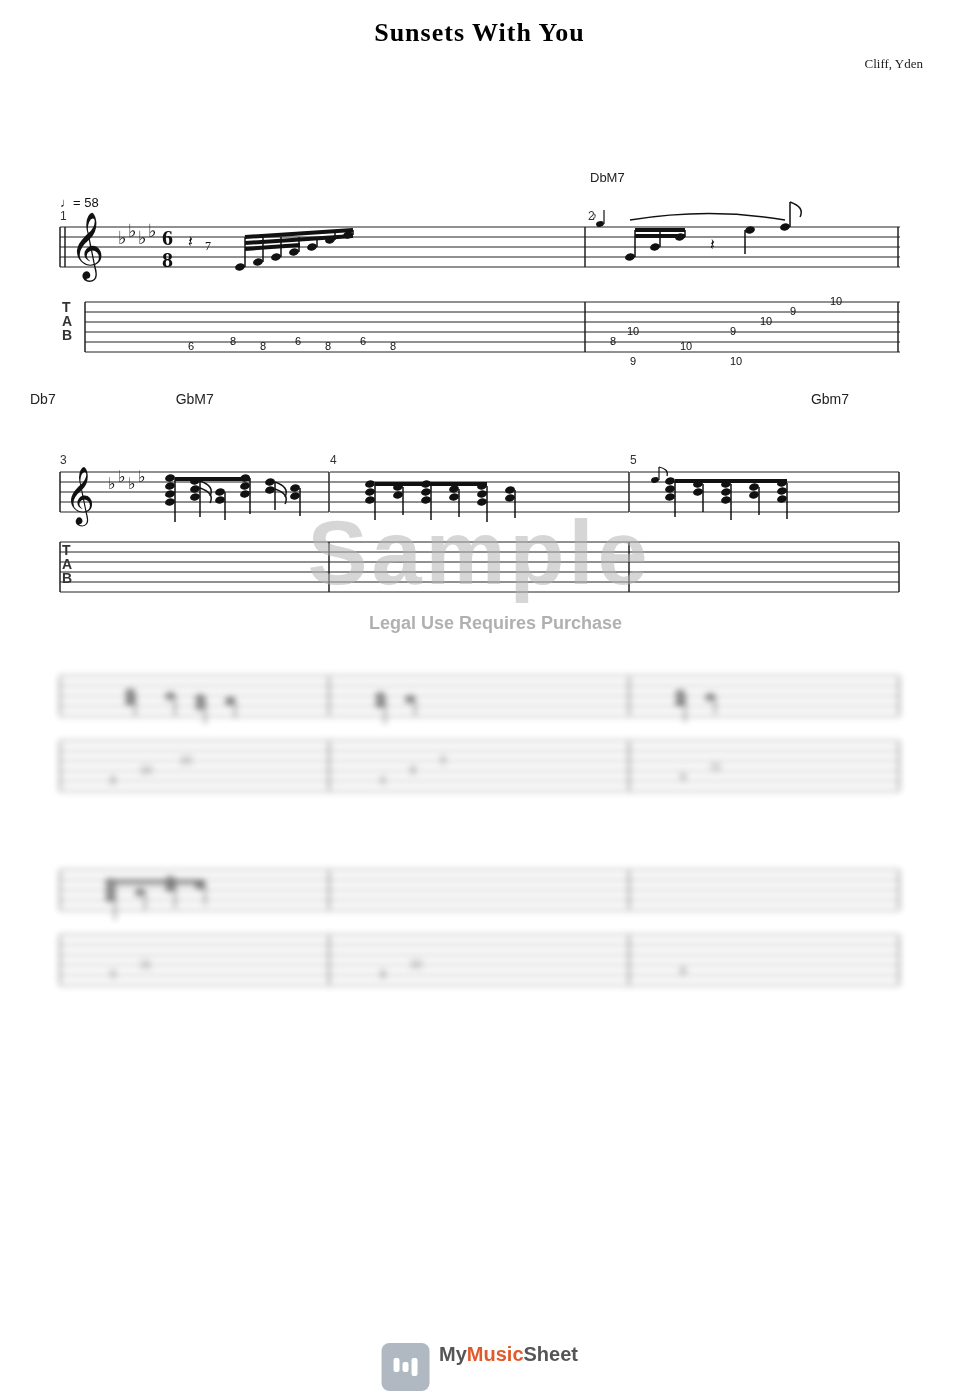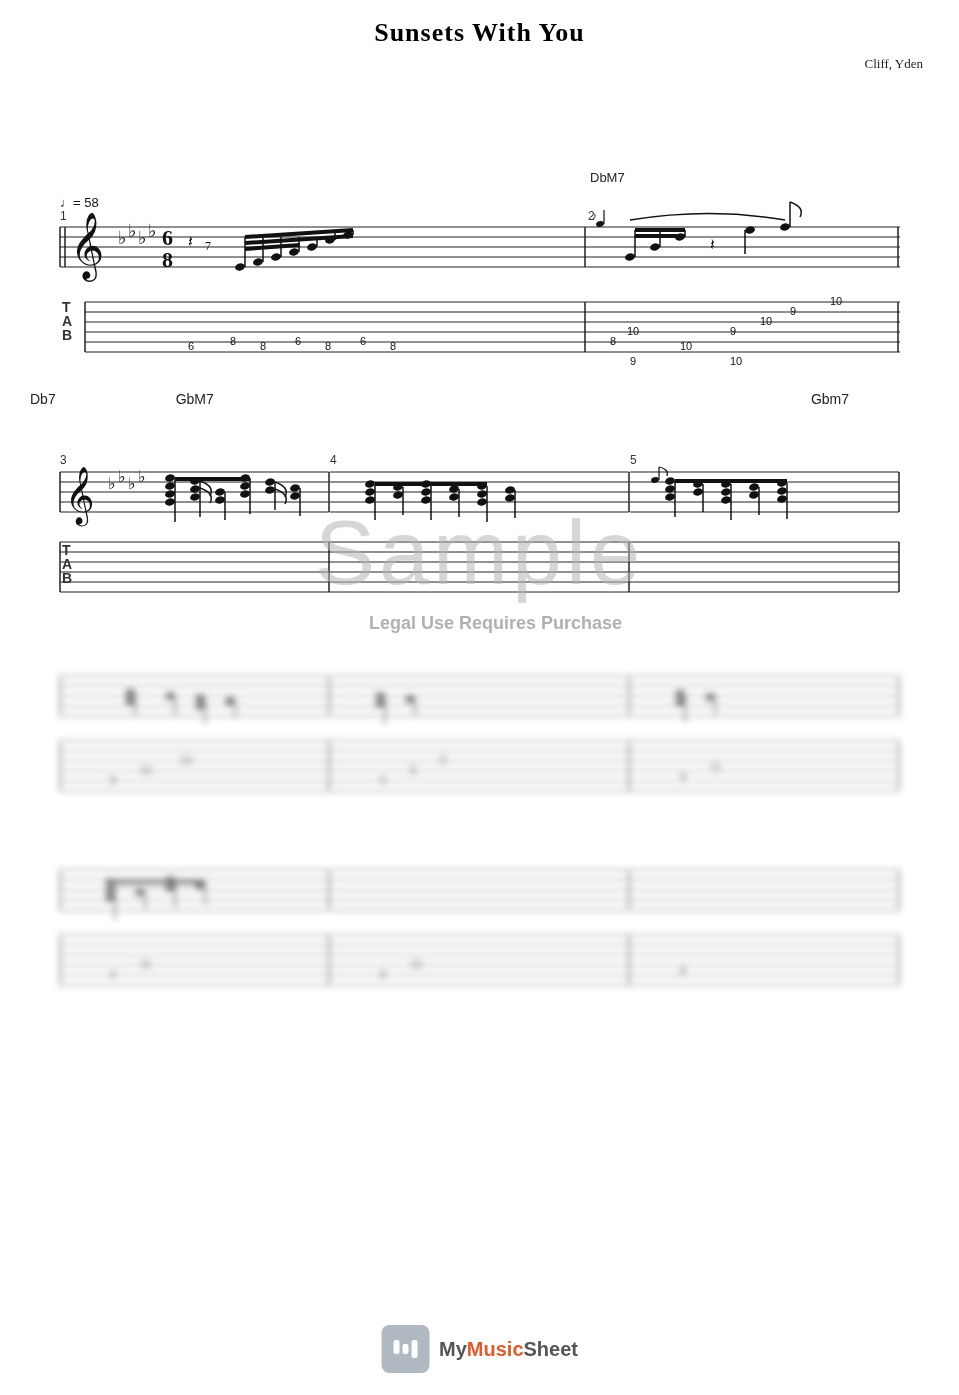--- a/index.html
+++ b/index.html
@@ -47,21 +47,21 @@
       top: 430px;
       left: 0;
       right: 0;
       text-align: center;
       pointer-events: none;
       z-index: 10;
     }
 
     .watermark-sample {
       font-size: 90px;
-      font-weight: 400;
+      font-weight: 700;
       color: rgba(180,180,180,0.55);
       letter-spacing: 4px;
       font-family: Arial, sans-serif;
     }
 
     .watermark-legal {
       font-size: 18px;
       font-weight: bold;
       color: rgba(150,150,150,0.75);
       font-family: Arial, sans-serif;
@@ -72,25 +72,25 @@
     
     .blurred-section {
       filter: blur(3px);
       opacity: 0.6;
       pointer-events: none;
     }
 
     
     .footer {
       position: absolute;
-      bottom: 22px;
+      bottom: 4px;
       left: 50%;
       transform: translateX(-50%);
       display: flex;
-      align-items: center;
+      align-items: flex-start;
       gap: 10px;
     }
 
     .footer-logo {
       width: 48px;
       height: 48px;
       background: #b0b8c1;
       border-radius: 8px;
       display: flex;
       align-items: center;

